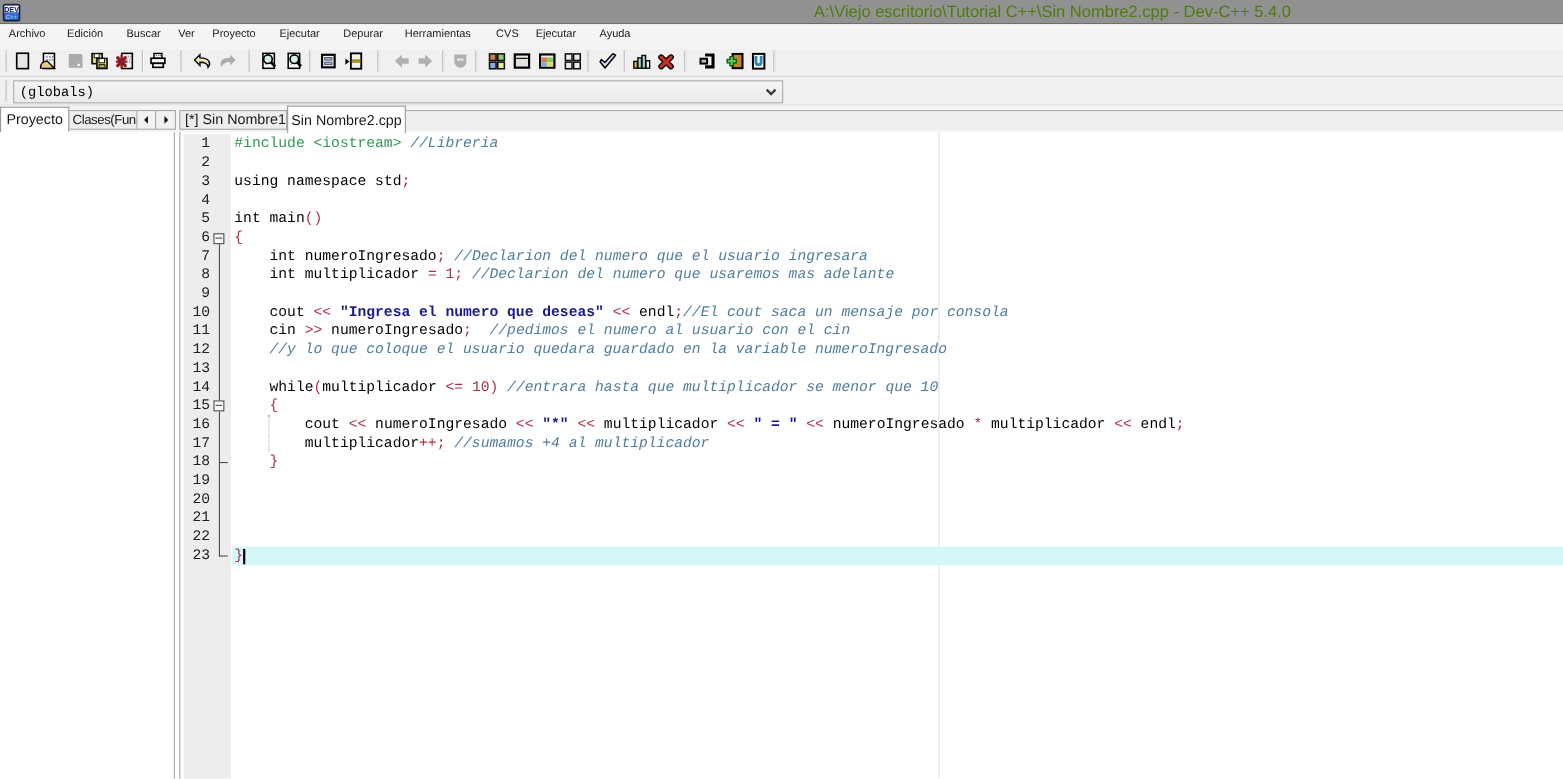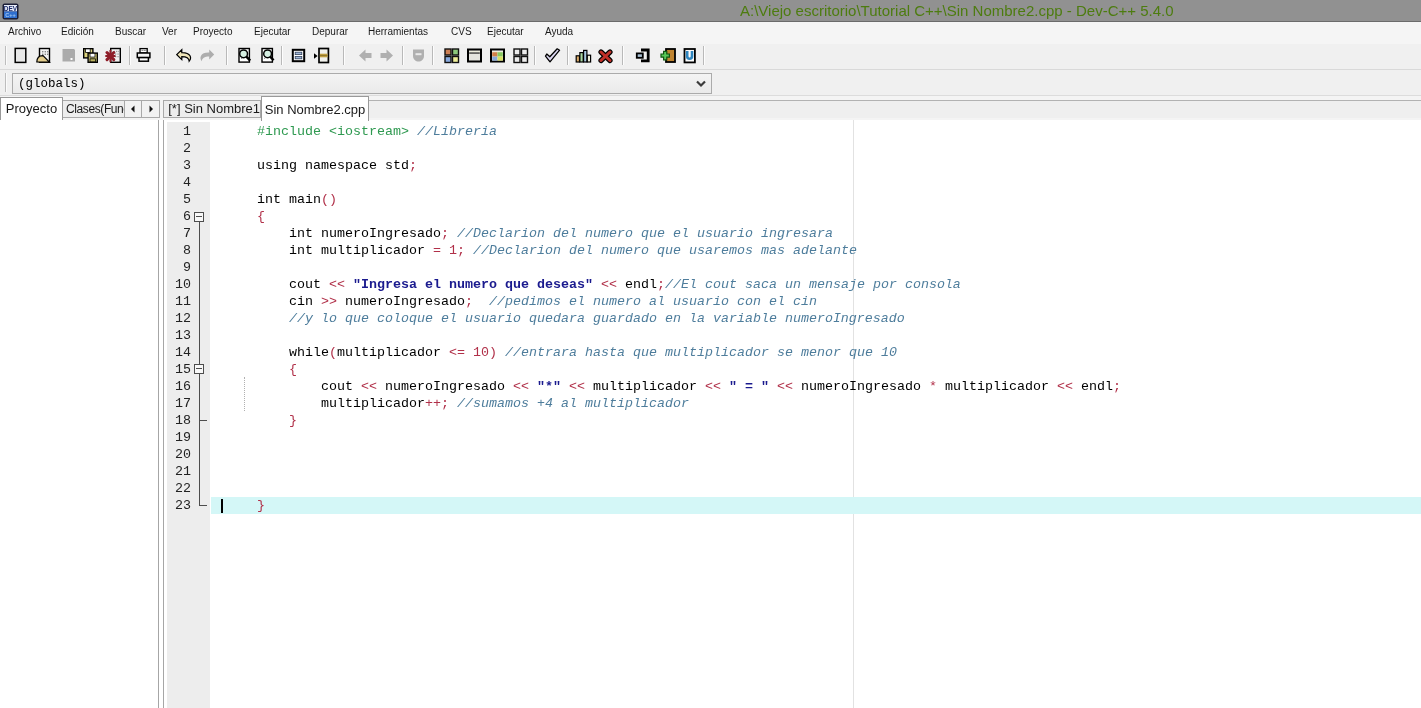--- a/index.html
+++ b/index.html
@@ -28,21 +28,21 @@
   .tabin{background:#ededed;border:1px solid #a9a9a9;}
   .tabact{background:#ffffff;border:1px solid #999;border-bottom:none;}
   
   #leftpanel{left:0;top:120px;width:157px;height:588px;background:#fff;}
   .vline{position:absolute;top:120px;width:1px;height:588px;background:#a6a6a6;}
   #gutter{left:167px;top:122px;width:43px;height:586px;background:#ededed;}
   #nums{left:166px;top:123px;width:25px;text-align:right;font-family:"Liberation Mono",monospace;
         font-size:13.33px;line-height:17px;color:#222;}
   #code{left:213px;top:123px;font-family:"Liberation Mono",monospace;font-size:13.33px;line-height:17px;
         color:#000;}
-  #code div{height:17px;white-space:pre;margin-left:44px;}
+  #code div{height:17px;white-space:pre;}
   #curline{left:211px;top:497px;width:1210px;height:17px;background:#d4f7f7;}
   #caret{left:221px;top:499px;width:2px;height:14px;background:#000;}
   #marginline{left:853px;top:120px;width:1px;height:588px;background:#e2e2e2;}
   .fold{position:absolute;width:8px;height:8px;border:1px solid #4d4d4d;background:#f8f8f8;}
   .fold:after{content:"";position:absolute;left:1px;top:3px;width:6px;height:1px;background:#4d4d4d;}
   b{font-weight:normal;color:#000;}
   .g{color:#2e9950;}
   .c{color:#4e7d9c;font-style:italic;}
   .s{color:#1a1a8e;font-weight:bold;}
   .r{color:#b13049;}

